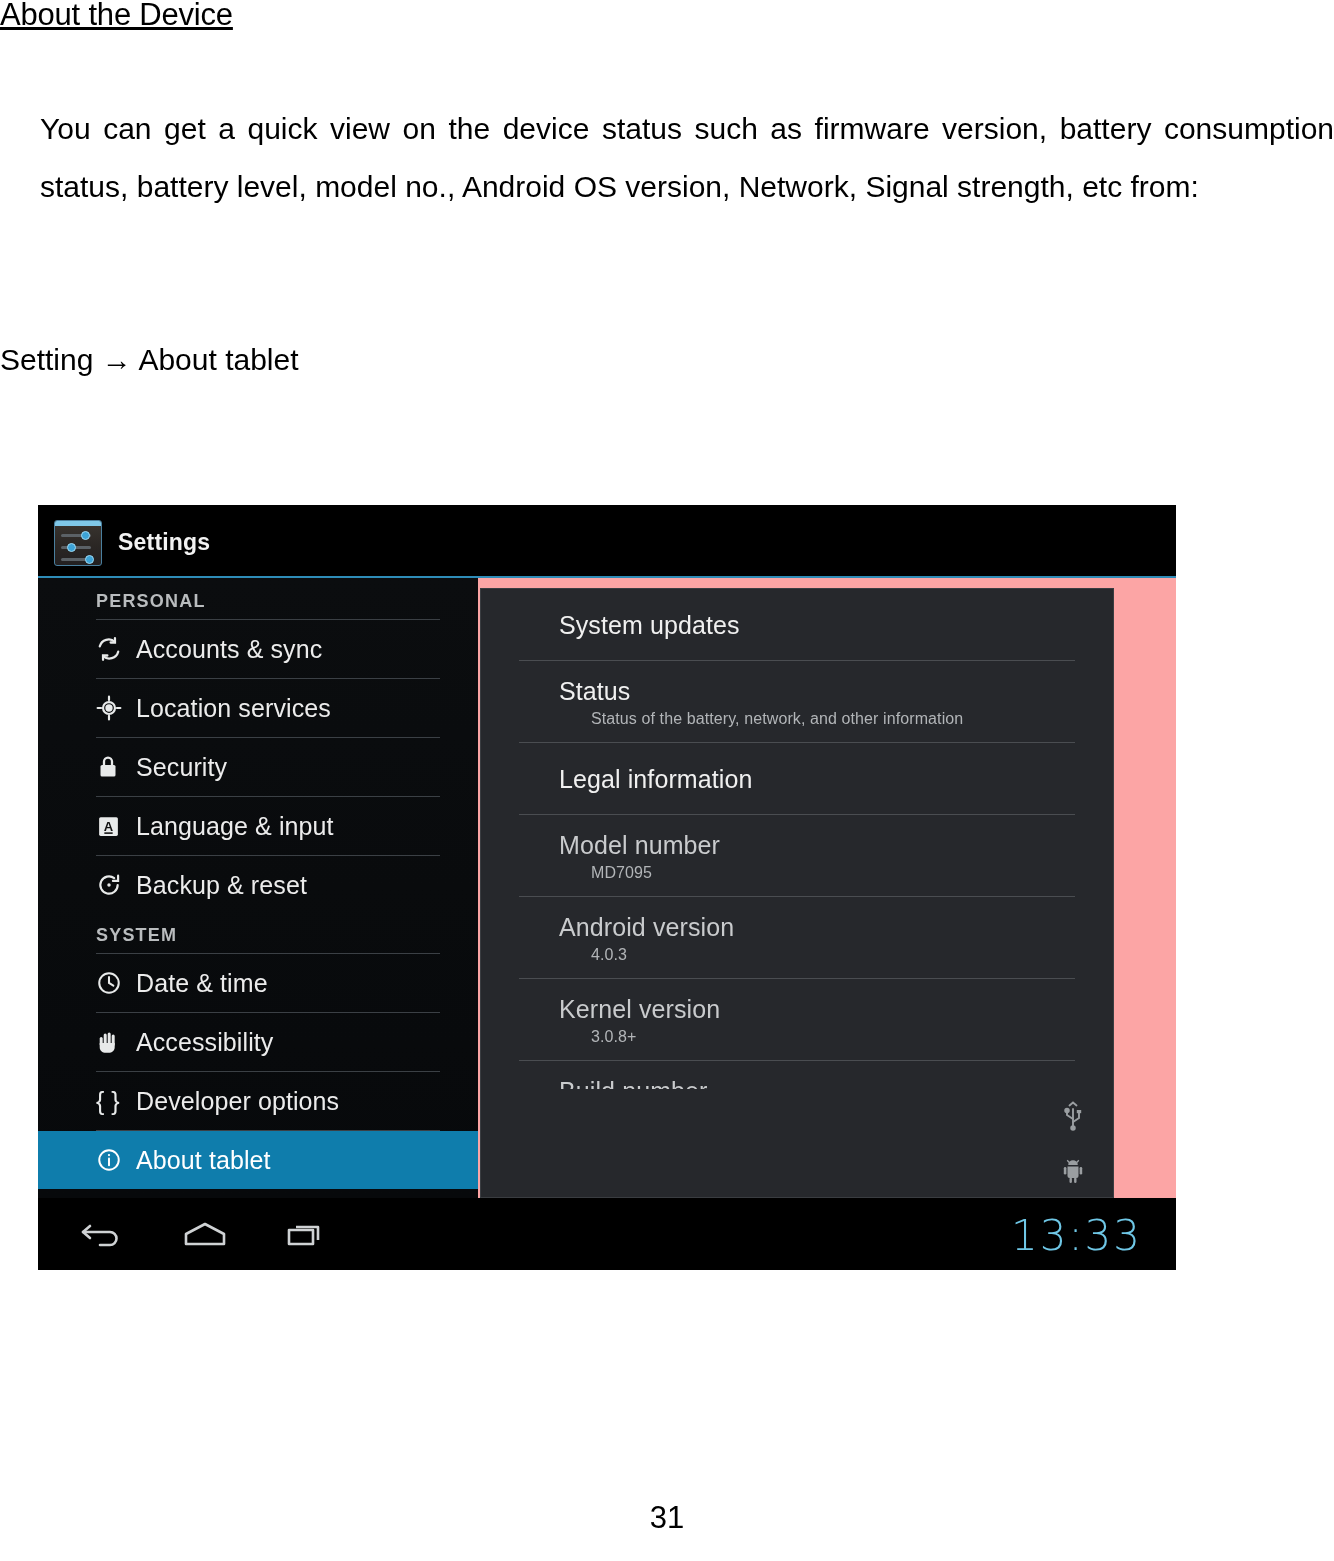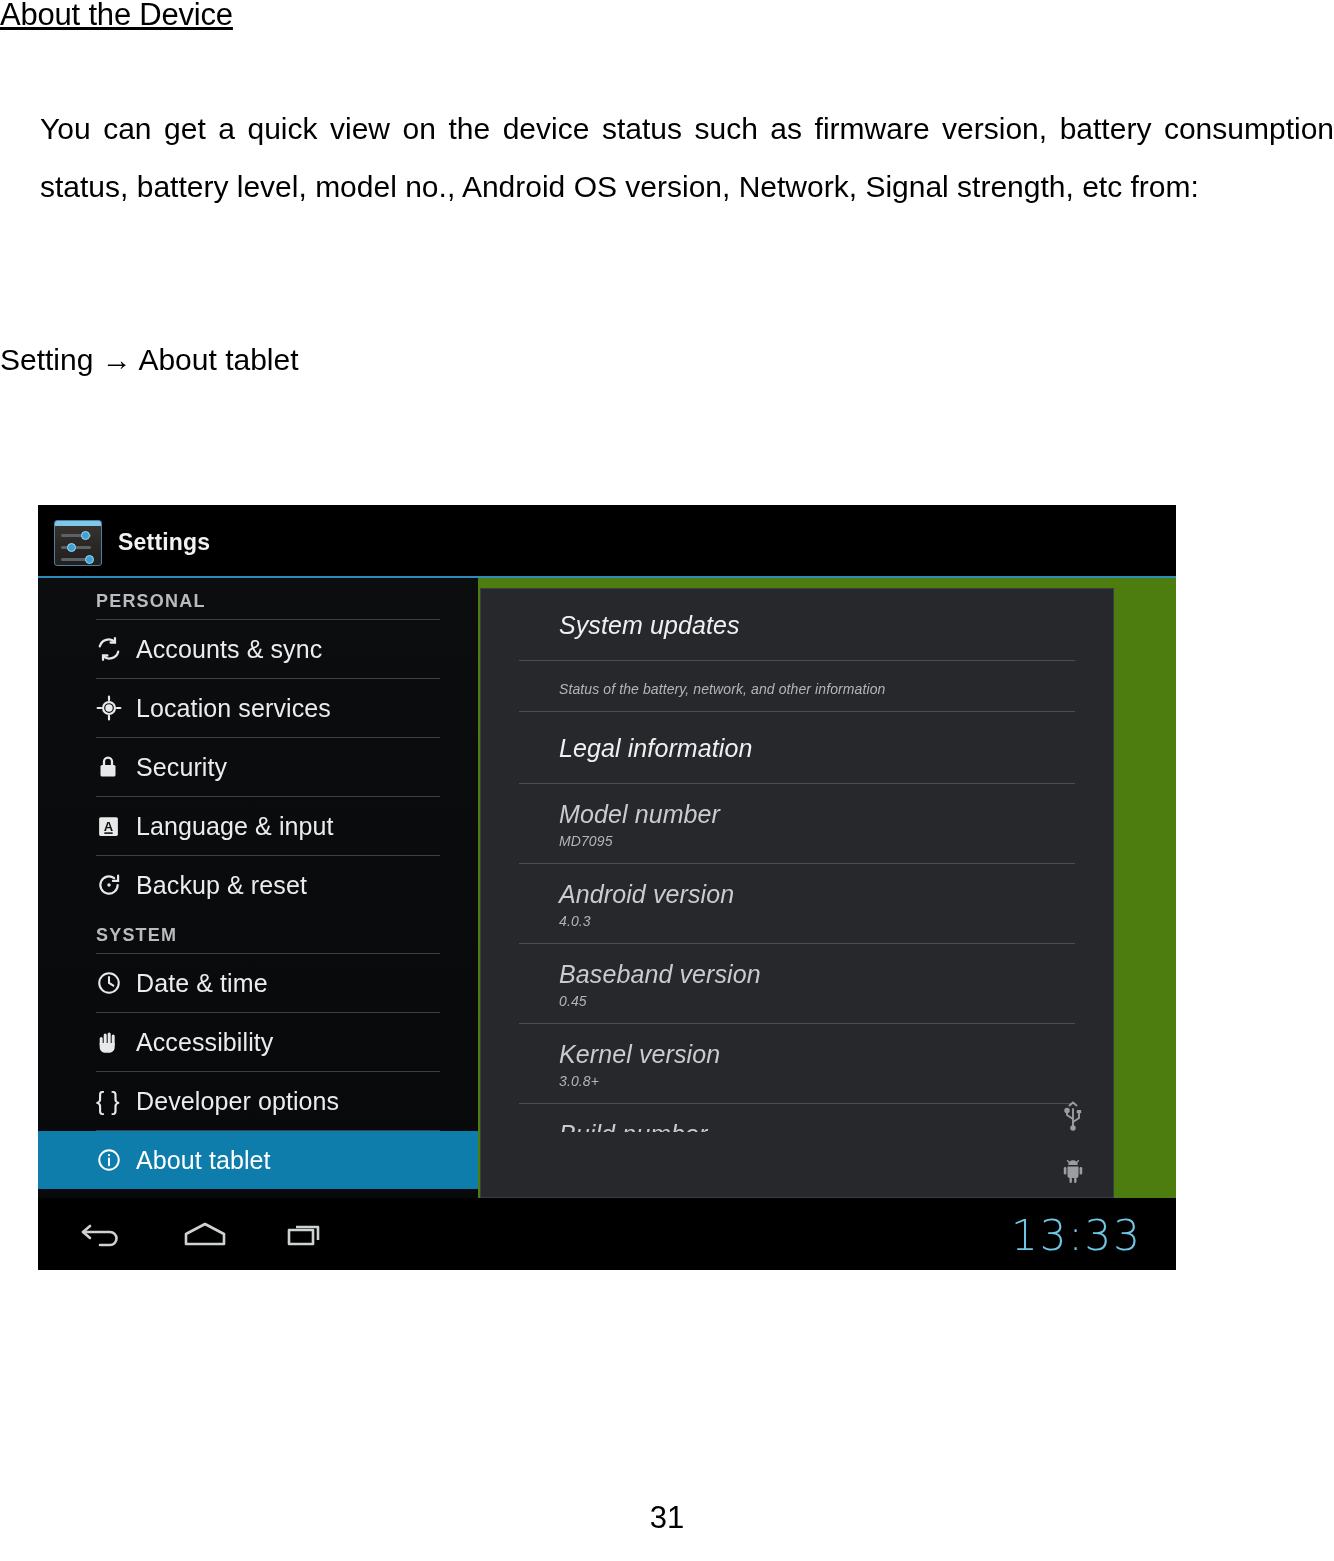--- a/index.html
+++ b/index.html
@@ -157,23 +157,22 @@
   .sb-item.selected {
     background: #0f7dac;
   }
   .sb-item.selected .sb-label { color: #ffffff; }
   .sb-item.selected .sb-icon { color: #ffffff; }
 
   
   .detail-wrap {
     flex: 1 1 auto;
     position: relative;
-    background: #4d7c0f;
+    background: #fca5a5;
     padding: 10px 62px 0 2px;
-    font-style: italic;
   }
   .detail-panel {
     position: relative;
     height: 610px;
     background: #26282c;
     border: 1px solid #3a3d41;
     overflow: hidden;
     padding: 0 38px;
   }
   .dt-row {
@@ -181,24 +180,25 @@
     border-bottom: 1px solid #4a4d51;
   }
   .dt-row:last-child { border-bottom: none; }
   .dt-title {
     font-size: 25px;
     color: #f0f0f0;
     letter-spacing: 0.1px;
   }
   .dt-title.dim { color: #c9cbcd; }
   .dt-sub {
-    font-size: 14px;
+    font-size: 16px;
     color: #b2b5b8;
     margin-top: 4px;
     letter-spacing: 0.1px;
+    margin-left: 32px;
   }
   .dt-row.tall { padding: 22px 0 20px 40px; }
   .dt-row.cut { padding-bottom: 0; height: 28px; overflow: hidden; }
 
   
   .navbar {
     position: absolute;
     left: 0; right: 0; bottom: 0;
     height: 72px;
     background: #000;
@@ -371,41 +371,38 @@
       </div>
 
       <div class="detail-wrap">
         <div class="detail-panel">
 
           <div class="dt-row tall">
             <div class="dt-title">System updates</div>
           </div>
 
           <div class="dt-row">
+            <div class="dt-title">Status</div>
             <div class="dt-sub">Status of the battery, network, and other information</div>
           </div>
 
           <div class="dt-row tall">
             <div class="dt-title">Legal information</div>
           </div>
 
           <div class="dt-row">
             <div class="dt-title dim">Model number</div>
             <div class="dt-sub">MD7095</div>
           </div>
 
           <div class="dt-row">
             <div class="dt-title dim">Android version</div>
             <div class="dt-sub">4.0.3</div>
           </div>
 
-          <div class="dt-row">
-            <div class="dt-title dim">Baseband version</div>
-            <div class="dt-sub">0.45</div>
-          </div>
 
           <div class="dt-row">
             <div class="dt-title dim">Kernel version</div>
             <div class="dt-sub">3.0.8+</div>
           </div>
 
           <div class="dt-row cut">
             <div class="dt-title dim">Build number</div>
           </div>
 

